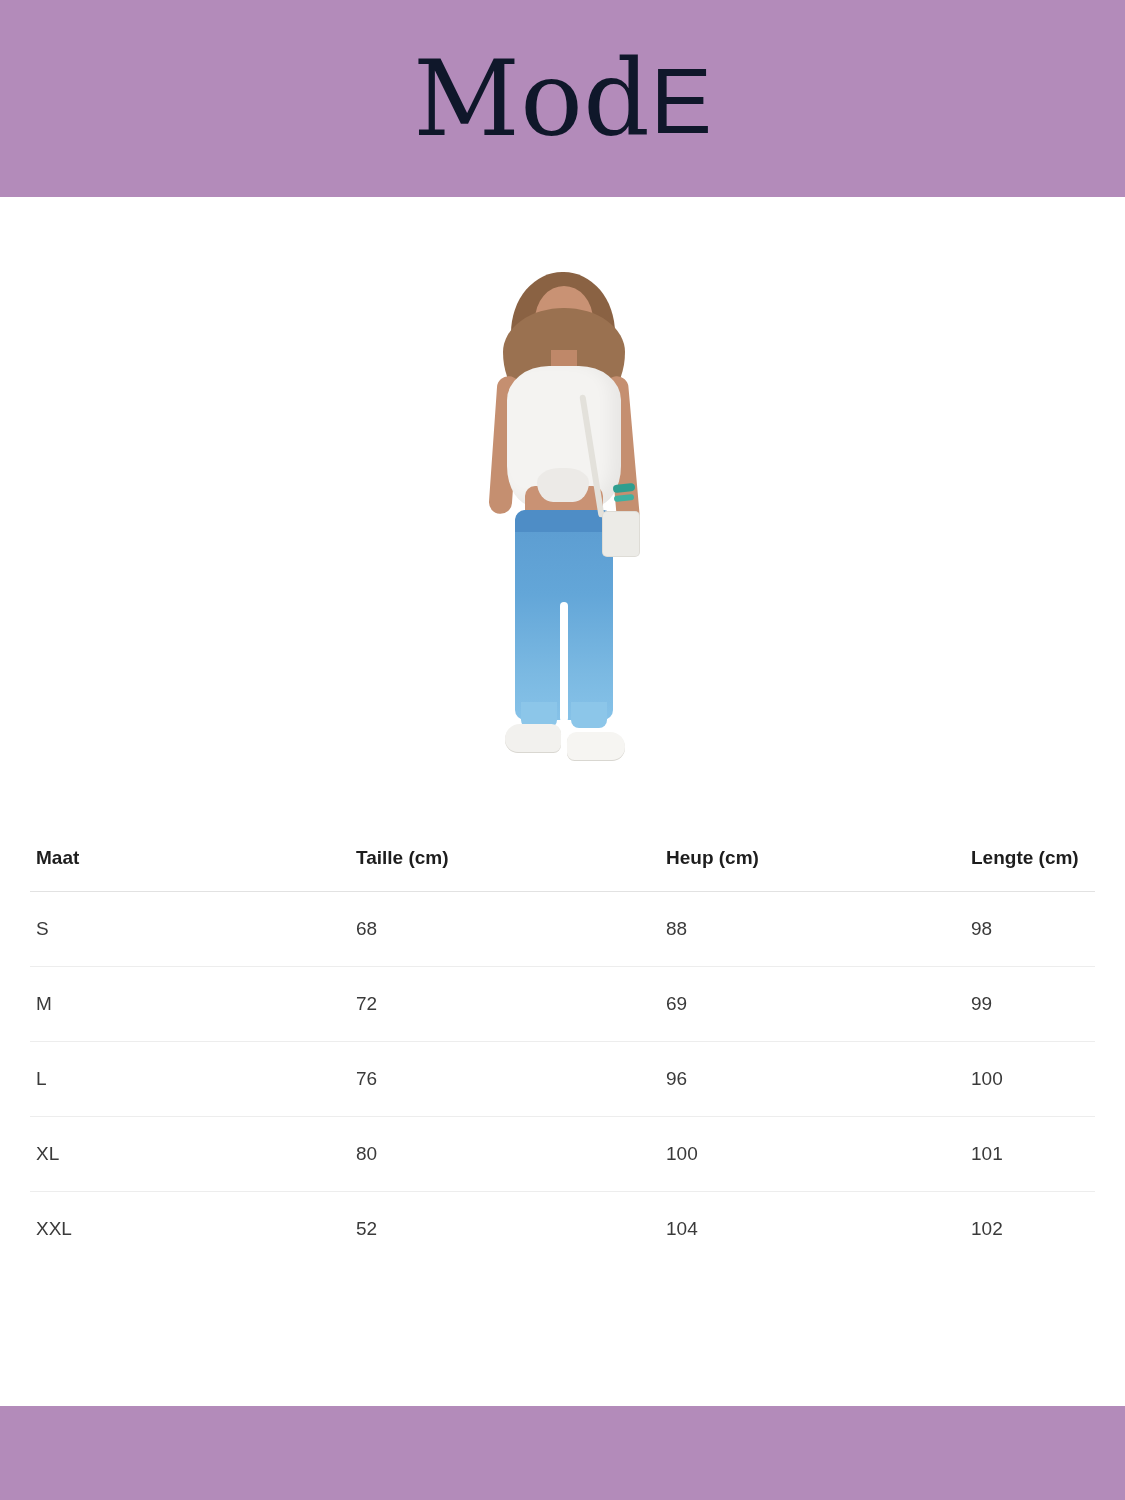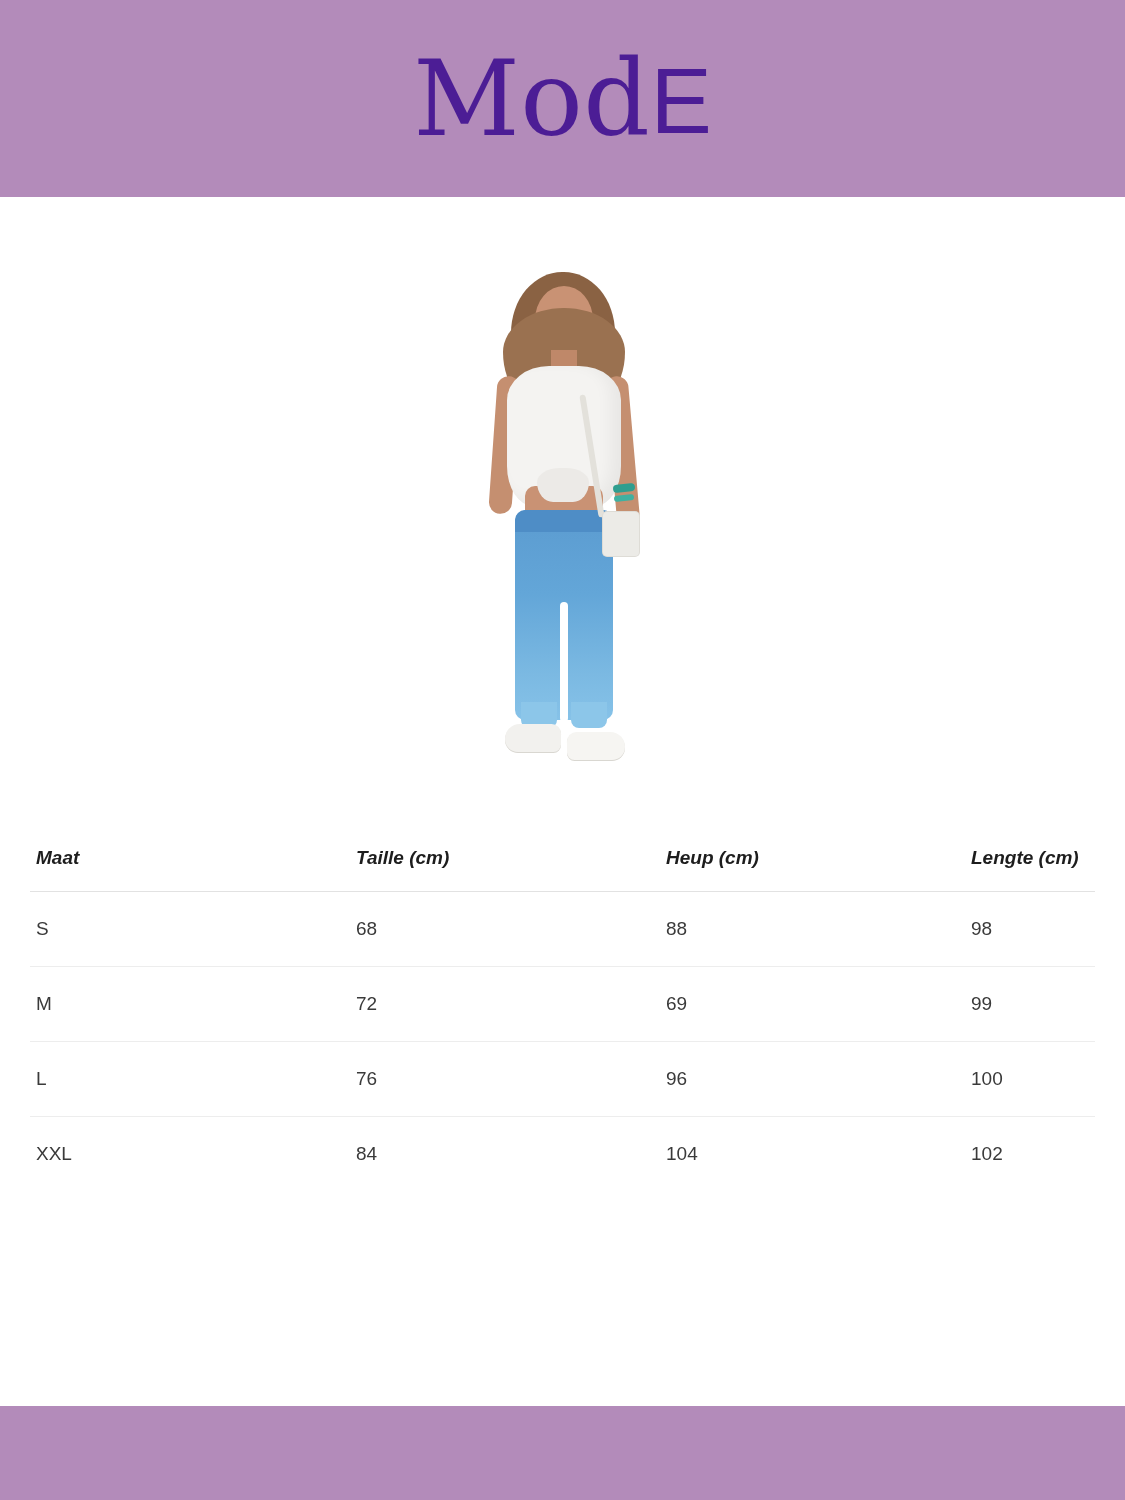--- a/index.html
+++ b/index.html
@@ -27,21 +27,21 @@
     background: #b38bba;
     display: flex;
     align-items: center;
     justify-content: center;
     flex: 0 0 auto;
   }
   .brand {
     font-family: "DejaVu Serif", serif;
     font-size: 104px;
     line-height: 1;
-    color: #4c1d95;
+    color: #0f172a;
     letter-spacing: 0.5px;
     font-weight: 400;
     display: flex;
     align-items: baseline;
   }
   .brand .brand-e {
     font-family: "Liberation Sans", sans-serif;
     font-weight: 300;
     font-size: 92px;
     letter-spacing: 0px;
@@ -270,21 +270,20 @@
     border-collapse: collapse;
     table-layout: fixed;
   }
   table.size-table th {
     text-align: left;
     font-size: 19px;
     font-weight: bold;
     color: #1d1d1d;
     padding: 10px 0 22px 6px;
     border-bottom: 1px solid #e2e2e2;
-    font-style: italic;
   }
   table.size-table td {
     text-align: left;
     font-size: 19px;
     color: #3a3a3a;
     padding: 26px 0 26px 6px;
     border-bottom: 1px solid #ededed;
   }
   table.size-table tr:last-child td {
     border-bottom: none;
@@ -366,22 +365,28 @@
           <td>69</td>
           <td>99</td>
         </tr>
         <tr>
           <td>L</td>
           <td>76</td>
           <td>96</td>
           <td>100</td>
         </tr>
         <tr>
+          <td>XL</td>
+          <td>80</td>
+          <td>100</td>
+          <td>101</td>
+        </tr>
+        <tr>
           <td>XXL</td>
-          <td>84</td>
+          <td>52</td>
           <td>104</td>
           <td>102</td>
         </tr>
       </tbody>
     </table>
   </div>
 
   <div class="footer-band"></div>
 </div>
 

